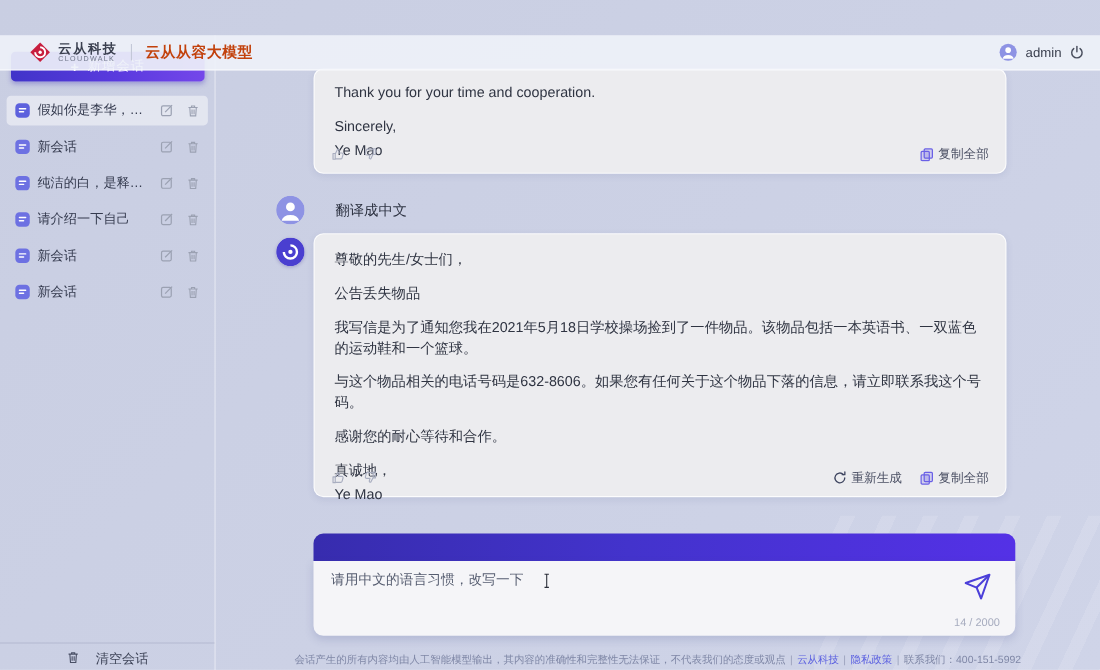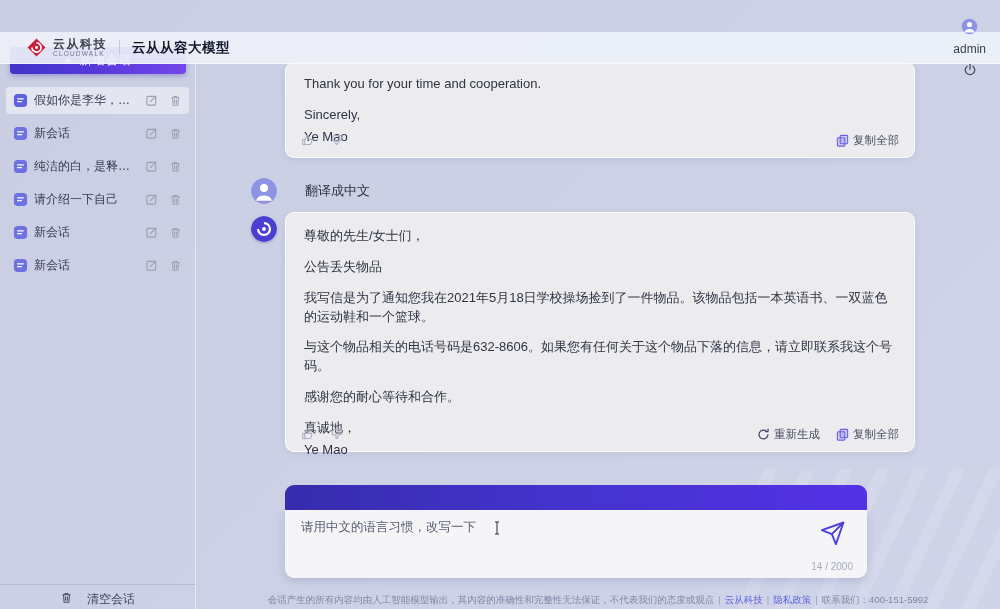--- a/index.html
+++ b/index.html
@@ -20,22 +20,22 @@
     position:absolute; top:0; left:0; right:0; height:32px;
     background:rgba(238,241,248,.92);
     border-bottom:1px solid rgba(255,255,255,.6);
     display:flex; align-items:center; padding:0 14px; z-index:5;margin-top:32px;
   }
   .brand { display:flex; align-items:center; gap:6px; margin-left:14px; }
   .brand-txt { display:flex; flex-direction:column; line-height:1; }
   .brand-name { font-size:12px; font-weight:bold; color:#3b4050; letter-spacing:1.5px; }
   .brand-sub { font-size:6.5px; color:#70778a; letter-spacing:1.2px; margin-top:1.5px; }
   .hdr-divider { width:1px; height:15px; background:#c3c8d8; margin:0 12px; }
-  .page-title { font-size:13.5px; font-weight:bold; color:#0f172a; letter-spacing:.5px; }
-  .hdr-right { margin-left:auto; display:flex; align-items:center; gap:7px;flex-direction:column; }
+  .page-title { font-size:13.5px; font-weight:bold; color:#c2410c; letter-spacing:.5px; }
+  .hdr-right { margin-left:auto; display:flex; align-items:center; gap:7px; }
   .username { font-size:12px; color:#3a3f4e; }
   
   .sidebar {
     position:absolute; top:32px; left:0; width:196px; bottom:0;
     border-right:1px solid rgba(255,255,255,.5);
   }
   .new-chat-btn {
     margin:15px 10px 13px 10px; height:27px; border-radius:4px; border:none; cursor:pointer;
     width:176px; display:flex; align-items:center; justify-content:center; gap:7px;
     background:linear-gradient(90deg,#4134c9 0%,#5a3ade 55%,#7447ea 100%);
@@ -81,21 +81,21 @@
   .act-group { display:flex; align-items:center; gap:16px; }
   .act-btn { display:flex; align-items:center; gap:4px; cursor:pointer; font-size:11.5px; color:#4a4f63; }
   .bubble-top { top:10px; height:96px;margin-top:20px; }
   .bubble-main { top:180px; height:240px; }
   .avatar { position:absolute; width:26px; height:26px; border-radius:50%; overflow:hidden; }
   .user-row { position:absolute; top:146px; left:0; right:0; height:26px; display:flex; align-items:center; }
   .user-row .avatar { left:-34px; top:0; }
   .user-msg-text { font-size:13px; color:#2e3342; margin-left:20px; }
   .avatar-assistant { left:55px; top:184px; position:absolute; width:26px; height:26px; border-radius:50%; overflow:hidden; box-shadow:0 1px 3px rgba(60,50,150,.3); }
   
-  .composer { position:absolute; left:89px; width:582px; top:453px; }
+  .composer { position:absolute; left:89px; width:638px; top:453px; }
   .composer-accent {
     height:25px; border-radius:9px 9px 0 0;
     background:linear-gradient(90deg,#372cae 0%,#4333cc 45%,#5431e6 100%);
   }
   .composer-panel {
     height:68px; background:#f5f5f8; border-radius:0 0 9px 9px; position:relative;
     box-shadow:0 3px 8px rgba(80,90,150,.2);
   }
   .composer-input {
     position:absolute; left:16px; top:10px; width:420px; border:none; outline:none; background:transparent;

